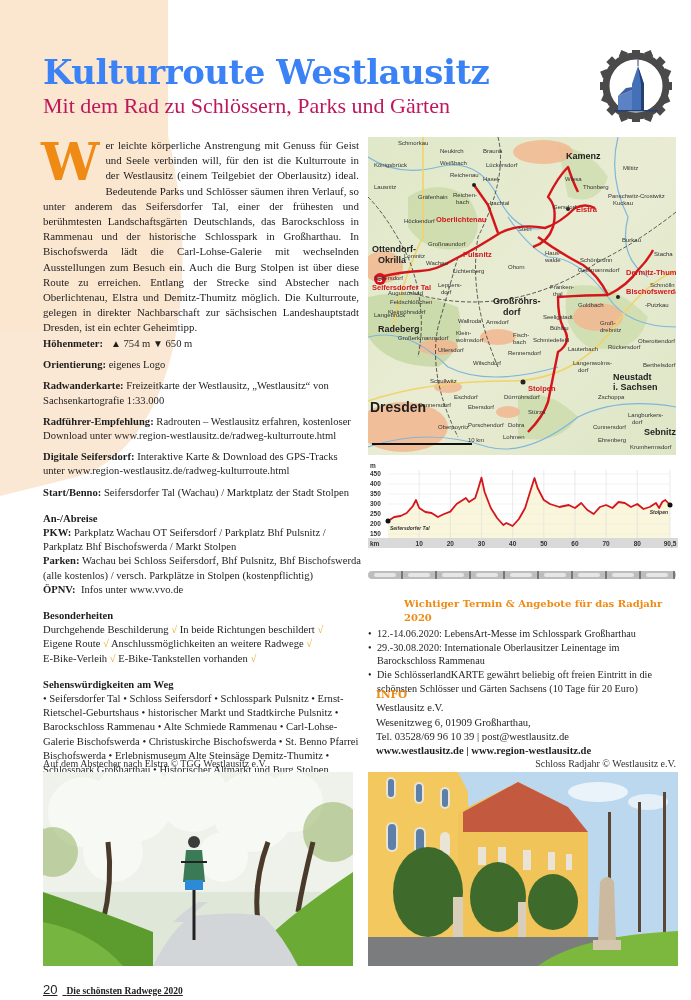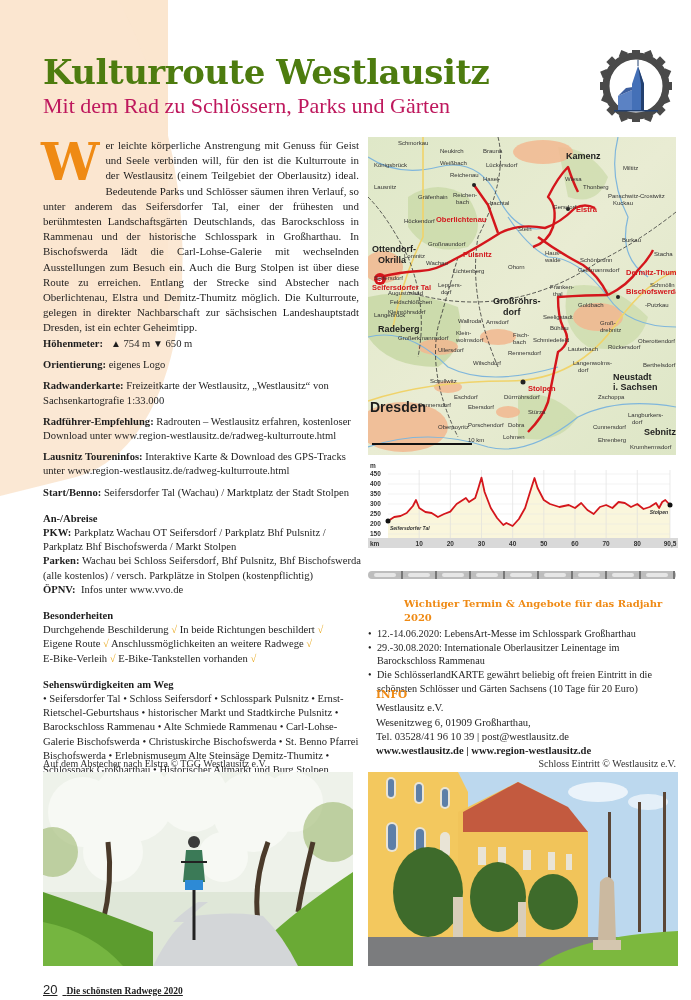--- a/index.html
+++ b/index.html
@@ -4,21 +4,21 @@
 <style>
   * { box-sizing: border-box; margin: 0; padding: 0; }
   html, body { width: 691px; height: 1000px; background: #ffffff; overflow: hidden; }
   body { position: relative; font-family: "DejaVu Serif", "Liberation Serif", serif; color: #1e1e1e; }
 
   .bg-blob { position: absolute; left: -120px; top: -160px; width: 290px; height: 640px;
     background: #fbe6cf; border-radius: 0 60% 60% 0 / 0 50% 50% 0; transform: rotate(-14deg); opacity: 0.9; }
   .bg-blob2 { position: absolute; left: 0; top: 0; width: 168px; height: 330px; background: #fbe6cf; }
 
   .title { position: absolute; left: 43px; top: 52px; font-family: "DejaVu Serif", serif; font-weight: bold;
-    font-size: 34px; color: #4d7c0f; letter-spacing: -0.5px; }
+    font-size: 34px; color: #3b82f6; letter-spacing: -0.5px; }
   .subtitle { position: absolute; left: 43px; top: 93px; font-family: "Liberation Serif", serif; font-size: 22px; color: #be185d; }
 
   .logo { position: absolute; left: 600px; top: 48px; width: 72px; height: 74px; }
 
   .intro { position: absolute; left: 43px; top: 138px; width: 316px; font-family: "Liberation Serif", serif;
     font-size: 10.9px; line-height: 15.2px; text-align: justify; color: #1e1e1e; }
   .dropcap { float: left; font-family: "DejaVu Serif", serif; font-weight: bold; font-size: 52px; line-height: 44px;
     color: #ef8a14; margin: 2px 6px 0 -2px; }
 
   .facts { position: absolute; left: 43px; top: 337px; width: 318px; font-family: "Liberation Serif", serif; font-size: 10.6px; line-height: 14.2px; color: #1e1e1e; }
@@ -105,21 +105,21 @@
   <p>
     <b>Höhenmeter:</b>&nbsp;&nbsp;
     <span class="tri">▲</span>
     <span>754 m</span>
     <span class="tri">▼</span>
     <span>650 m</span>
   </p>
   <p><b>Orientierung:</b> <span>eigenes Logo</span></p>
   <p><b>Radwanderkarte:</b> <span>Freizeitkarte der Westlausitz, „Westlausitz“ von Sachsenkartografie 1:33.000</span></p>
   <p><b>Radführer-Empfehlung:</b> <span>Radrouten – Westlausitz erfahren, kostenloser Download unter www.region-westlausitz.de/radweg-kulturroute.html</span></p>
-  <p><b>Lausnitz Toureninfos:</b> <span>Interaktive Karte &amp; Download des GPS-Tracks unter www.region-westlausitz.de/radweg-kulturroute.html</span></p>
+  <p><b>Digitale Seifersdorf:</b> <span>Interaktive Karte &amp; Download des GPS-Tracks unter www.region-westlausitz.de/radweg-kulturroute.html</span></p>
   <p style="margin-bottom:12px"><b>Start/Benno:</b> <span>Seifersdorfer Tal (Wachau) / Marktplatz der Stadt Stolpen</span></p>
   <p class="tight"><b>An-/Abreise</b></p>
   <p class="tight"><b>PKW:</b> <span>Parkplatz Wachau OT Seifersdorf / Parkplatz Bhf Pulsnitz / Parkplatz Bhf Bischofswerda / Markt Stolpen</span></p>
   <p class="tight"><b>Parken:</b> <span>Wachau bei Schloss Seifersdorf, Bhf Pulsnitz, Bhf Bischofswerda (alle kostenlos) / versch. Parkplätze in Stolpen (kostenpflichtig)</span></p>
   <p style="margin-bottom:12px"><b>ÖPNV:</b>&nbsp; <span>Infos unter www.vvo.de</span></p>
   <p class="tight"><b>Besonderheiten</b></p>
   <p class="tight">
     <span>Durchgehende Beschilderung</span> <span class="check">√</span>
     <span>In beide Richtungen beschildert</span> <span class="check">√</span>
   </p>
@@ -387,26 +387,26 @@
     <li>12.-14.06.2020: LebensArt-Messe im Schlosspark Großharthau</li>
     <li>29.-30.08.2020: Internationale Oberlausitzer Leinentage im Barockschloss Rammenau</li>
     <li>Die SchlösserlandKARTE gewährt beliebig oft freien Eintritt in die schönsten Schlösser und Gärten Sachsens (10 Tage für 20 Euro)</li>
   </ul>
 </div>
 
 <div class="info">
   <div class="info-title">INFO</div>
   <div>Westlausitz e.V.</div>
   <div>Wesenitzweg 6, 01909 Großharthau,</div>
-  <div>Tel. 03528/41 96 10 39 | post@westlausitz.de</div>
+  <div>Tel. 03528/69 96 10 39 | post@westlausitz.de</div>
   <div class="web">www.westlausitz.de | www.region-westlausitz.de</div>
 </div>
 
 <div class="caption" style="left:43px; top:758px;">Auf dem Abstecher nach Elstra © TGG Westlausitz e.V.</div>
-<div class="caption" style="right:15px; top:758px;">Schloss Eintritt © Westlausitz e.V.</div>
+<div class="caption" style="right:15px; top:758px;">Schloss Radjahr © Westlausitz e.V.</div>
 
 <div class="photo" style="left:43px; top:772px; width:310px; height:194px;">
   <svg viewBox="0 0 310 194" preserveAspectRatio="none">
     <rect width="310" height="194" fill="#dfe7d8"></rect>
     <rect y="0" width="310" height="120" fill="#eef2ea"></rect>
     <g fill="#f7f9f4">
       <circle cx="40" cy="40" r="35"></circle>
         <circle cx="90" cy="30" r="40"></circle>
         <circle cx="150" cy="25" r="35"></circle>
       <circle cx="210" cy="40" r="40"></circle>

